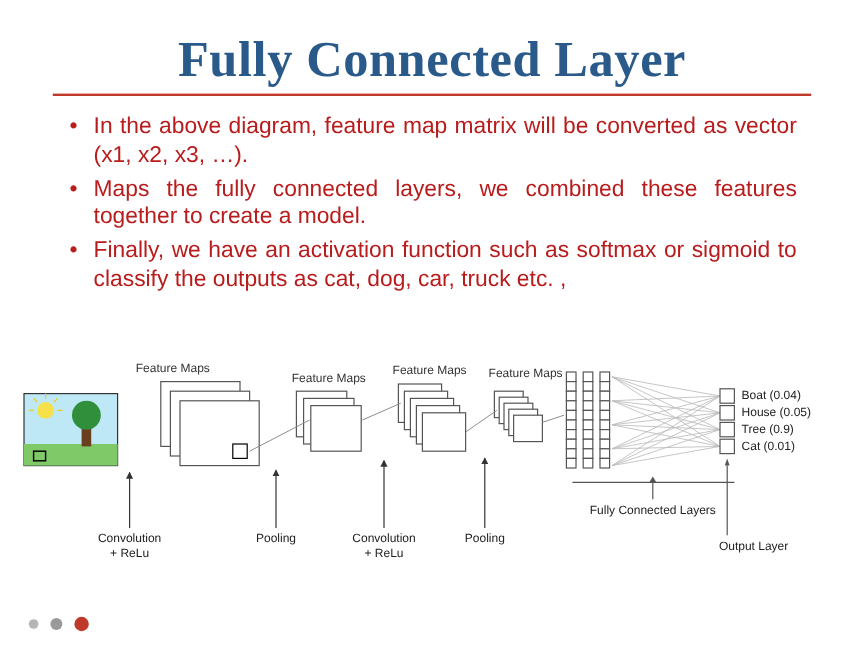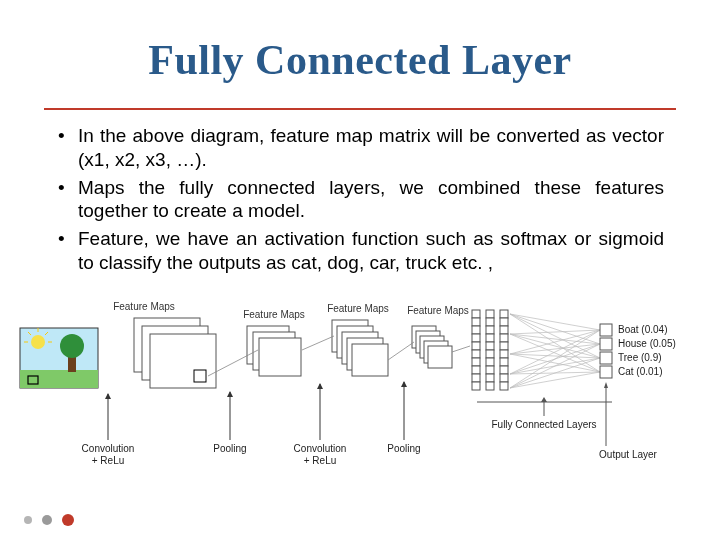--- a/index.html
+++ b/index.html
@@ -10,29 +10,29 @@
     font-family: Arial, sans-serif;
     position: relative;
     overflow: hidden;
   }
   .title {
     font-family: Georgia, 'Times New Roman', serif;
     font-weight: bold;
     font-size: 42px;
     color: #2a5a8a;
     text-align: center;
-    padding: 18px 20px 24px 20px;
+    padding: 18px 20px 4px 20px;
     border-bottom: 2px solid #c03a2a;
-    margin: 18px 44px 14px 44px;
+    margin: 8px 44px 14px 44px;
     letter-spacing: 0.5px;
   }
   .bullets {
     padding: 0 56px 0 56px;
     font-size: 19px;
-    color: #000000;
+    color: #b91c1c;
     line-height: 1.25;
   }
   .bullets li {
     list-style: none;
     margin-bottom: 4px;
     text-align: justify;
     text-justify: inter-word;
     position: relative;
     padding-left: 22px;
   }
@@ -66,21 +66,21 @@
   .outlabel { font: 10px Arial; fill: #222; dominant-baseline: middle; }
 </style>
 </head>
 <body>
 
 <h1 class="title">Fully Connected Layer</h1>
 
 <ul class="bullets">
   <li>In the above diagram, feature map matrix will be converted as vector (x1, x2, x3, …).</li>
   <li>Maps the fully connected layers, we combined these features together to create a model.</li>
-  <li> Feature, we have an activation function such as softmax or sigmoid to classify the outputs as cat, dog, car, truck etc. ,</li>
+  <li> Finally, we have an activation function such as softmax or sigmoid to classify the outputs as cat, dog, car, truck etc. ,</li>
 </ul>
 
 <div class="diagram">
 <svg viewBox="0 0 700 210">
 
   <g>
     <rect x="8" y="38" width="78" height="60" fill="#bfe8f7" stroke="#333"></rect>
     <circle cx="26" cy="52" r="7" fill="#f6e14a"></circle>
     <line x1="26" y1="42" x2="26" y2="38" stroke="#f6c90e"></line>
     <line x1="16" y1="52" x2="12" y2="52" stroke="#f6c90e"></line>

